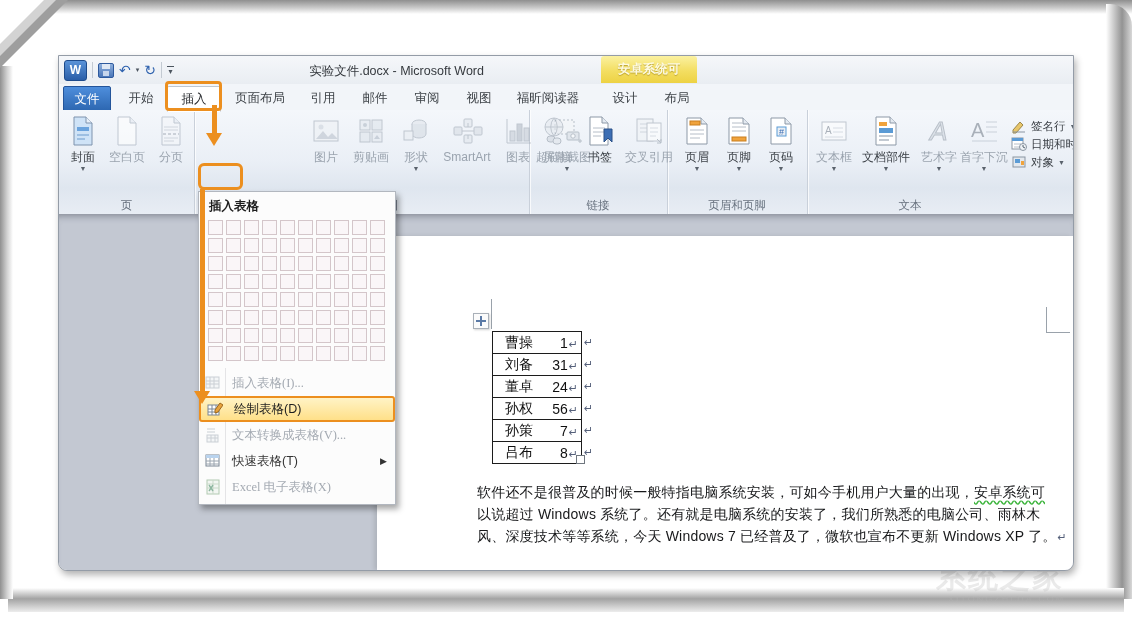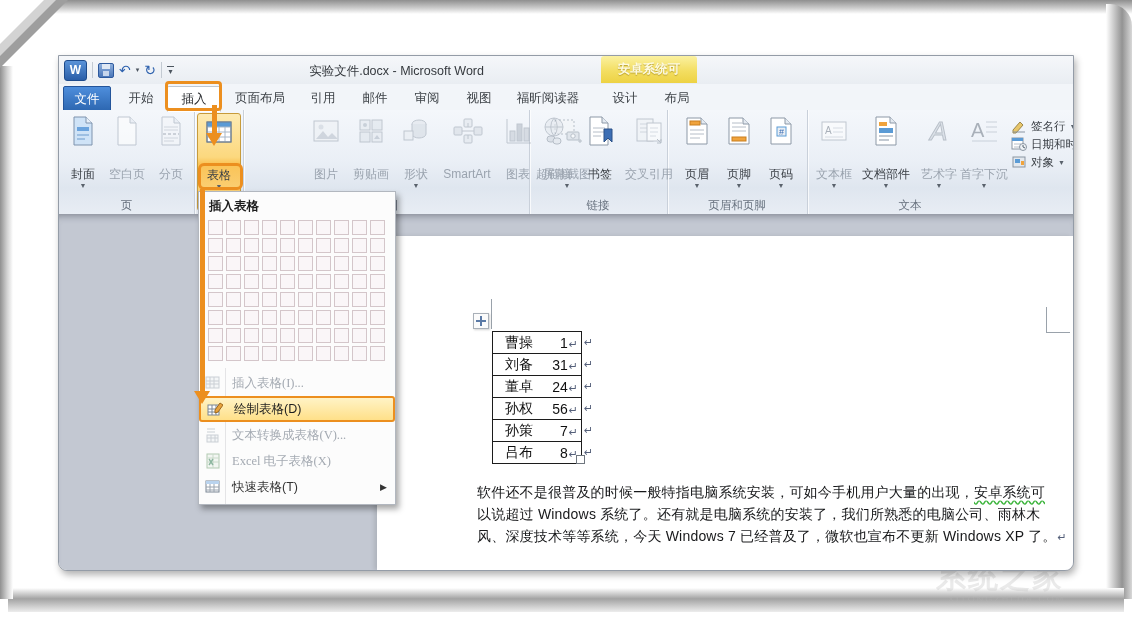--- a/index.html
+++ b/index.html
@@ -60,21 +60,21 @@
   
   .ribbon{position:absolute;left:0;top:54px;right:0;height:104px;
     background:linear-gradient(180deg,#f4f7fb 0%,#eaeff6 50%,#dfe6ef 75%,#e8edf4 100%);
     border-bottom:1px solid #b6bec9;}
   .rgroup{position:absolute;top:0;bottom:0;}
   .rgroup.sep{border-right:1px solid #c9d0da;box-shadow:1px 0 0 rgba(255,255,255,.75);}
   .glabel{position:absolute;bottom:1px;left:0;right:0;text-align:center;font-size:11.5px;color:#68727f;}
   .bigbtn{position:absolute;top:3px;height:84px;display:flex;flex-direction:column;align-items:center;
     font-size:12px;color:#3a3f45;border-radius:3px;white-space:nowrap;}
   .bigbtn .ic{margin-top:2px;width:32px;height:32px;display:flex;align-items:center;justify-content:center;}
-  .bigbtn .lb{margin-top:20px;line-height:14px;}
+  .bigbtn .lb{margin-top:3px;line-height:14px;}
   .bigbtn .ar{margin-top:1px;font-size:7px;color:#5a626c;line-height:7px;}
   .bigbtn.dis{color:#9aa3ae;}
   .bigbtn.dis svg,.smbtn.dis svg{opacity:.55;}
   .btn-table-active{left:2px;width:44px;height:98px;
     background:linear-gradient(#fdeab2,#fcd87e 45%,#fac356 52%,#fbd88b 100%);
     border:1px solid #c79b3b;box-sizing:border-box;}
   .smbtn{position:absolute;left:204px;height:17px;display:flex;align-items:center;gap:4px;
     font-size:11.5px;color:#3a3f45;white-space:nowrap;}
   .smbtn .ar{font-size:7px;color:#5a626c;}
   
@@ -203,35 +203,20 @@
               <path d="M9 12h14M9 15h14" stroke="#b6bec8"></path>
               <path d="M8 19h16" stroke="#6b7684" stroke-dasharray="3 2"></path>
               <path d="M9 23h14M9 26h10" stroke="#b6bec8"></path>
             </svg>
         </span>
         <span class="lb">分页</span>
       </div>
       <div class="glabel">页</div>
     </div>
 
-    <div class="rgroup sep" style="left:136px;width:48px;">
-      <div class="bigbtn btn-table-active">
-        <span class="ic">
-          <svg width="32" height="32">
-              <rect x="4" y="6" width="24" height="20" fill="#fff" stroke="#6f7f92"></rect>
-              <rect x="4" y="6" width="24" height="5" fill="#5b9bd5"></rect>
-              <path d="M4 11h24M4 16h24M4 21h24M10 11v15M16 11v15M22 11v15" stroke="#a8b7c8" fill="none"></path>
-              <rect x="4" y="6" width="24" height="20" fill="none" stroke="#6f7f92"></rect>
-            </svg>
-        </span>
-        <span class="lb">表格</span>
-        <span class="ar">▼</span>
-      </div>
-      <div class="glabel">表格</div>
-    </div>
 
     <div class="rgroup sep" style="left:185px;width:285px;">
       <div class="bigbtn dis" style="left:62px;width:40px;">
         <span class="ic">
           <svg width="32" height="32">
               <rect x="4" y="6" width="24" height="20" fill="#eef1f4" stroke="#98a2ae"></rect>
               <circle cx="11" cy="12" r="2.5" fill="#c9cfd8"></circle>
               <path d="M6 24l7-8 5 6 4-4 6 6z" fill="#b6bec8"></path>
             </svg>
         </span>
@@ -620,40 +605,40 @@
       <div class="mi dis">
         <span class="mic">
           <svg width="16" height="16">
               <path d="M2 2h8M2 5h8" stroke="#9aa4af"></path>
               <rect x="2" y="8" width="11" height="7" fill="#eef1f4" stroke="#9aa4af"></rect>
               <path d="M2 11h11M6 8v7M10 8v7" stroke="#9aa4af"></path>
             </svg>
         </span>
         <span class="mlb">文本转换成表格(V)...</span>
       </div>
+      <div class="mi">
+        <span class="mic">
+          <svg width="16" height="16">
+              <rect x="1" y="2" width="13" height="11" fill="#fff" stroke="#7a8694"></rect>
+              <rect x="1" y="2" width="13" height="3" fill="#b9d3ee"></rect>
+              <path d="M1 8h13M1 11h13M5 5v8M9 5v8" stroke="#9aa4af"></path>
+            </svg>
+        </span>
+        <span class="mlb">快速表格(T)</span>
+        <span class="sub">▶</span>
+      </div>
       <div class="mi dis">
         <span class="mic">
           <svg width="16" height="16">
               <rect x="2" y="1" width="12" height="14" fill="#eaf2ea" stroke="#6a9a6a"></rect>
               <path d="M2 5h12M2 9h12M8 1v14" stroke="#9ab89a"></path>
               <path d="M4 6l4 6m0-6l-4 6" stroke="#217346" stroke-width="1.4"></path>
             </svg>
         </span>
         <span class="mlb">Excel 电子表格(X)</span>
-      </div>
-      <div class="mi">
-        <span class="mic">
-          <svg width="16" height="16">
-              <rect x="1" y="2" width="13" height="11" fill="#fff" stroke="#7a8694"></rect>
-              <rect x="1" y="2" width="13" height="3" fill="#b9d3ee"></rect>
-              <path d="M1 8h13M1 11h13M5 5v8M9 5v8" stroke="#9aa4af"></path>
-            </svg>
-        </span>
-        <span class="mlb">快速表格(T)</span>
-        <span class="sub">▶</span>
       </div>
     </div>
   </div>
 
   <div class="ann" style="left:106px;top:25px;width:57px;height:30px;"></div>
   <div class="aline" style="left:153px;top:49px;height:28px;"></div>
   <div class="ahead" style="left:147px;top:77px;"></div>
   <div class="ann" style="left:139px;top:107px;width:45px;height:27px;border-radius:6px;"></div>
   <div class="aline" style="left:141px;top:133px;height:202px;"></div>
   <div class="ahead" style="left:135px;top:335px;"></div>

